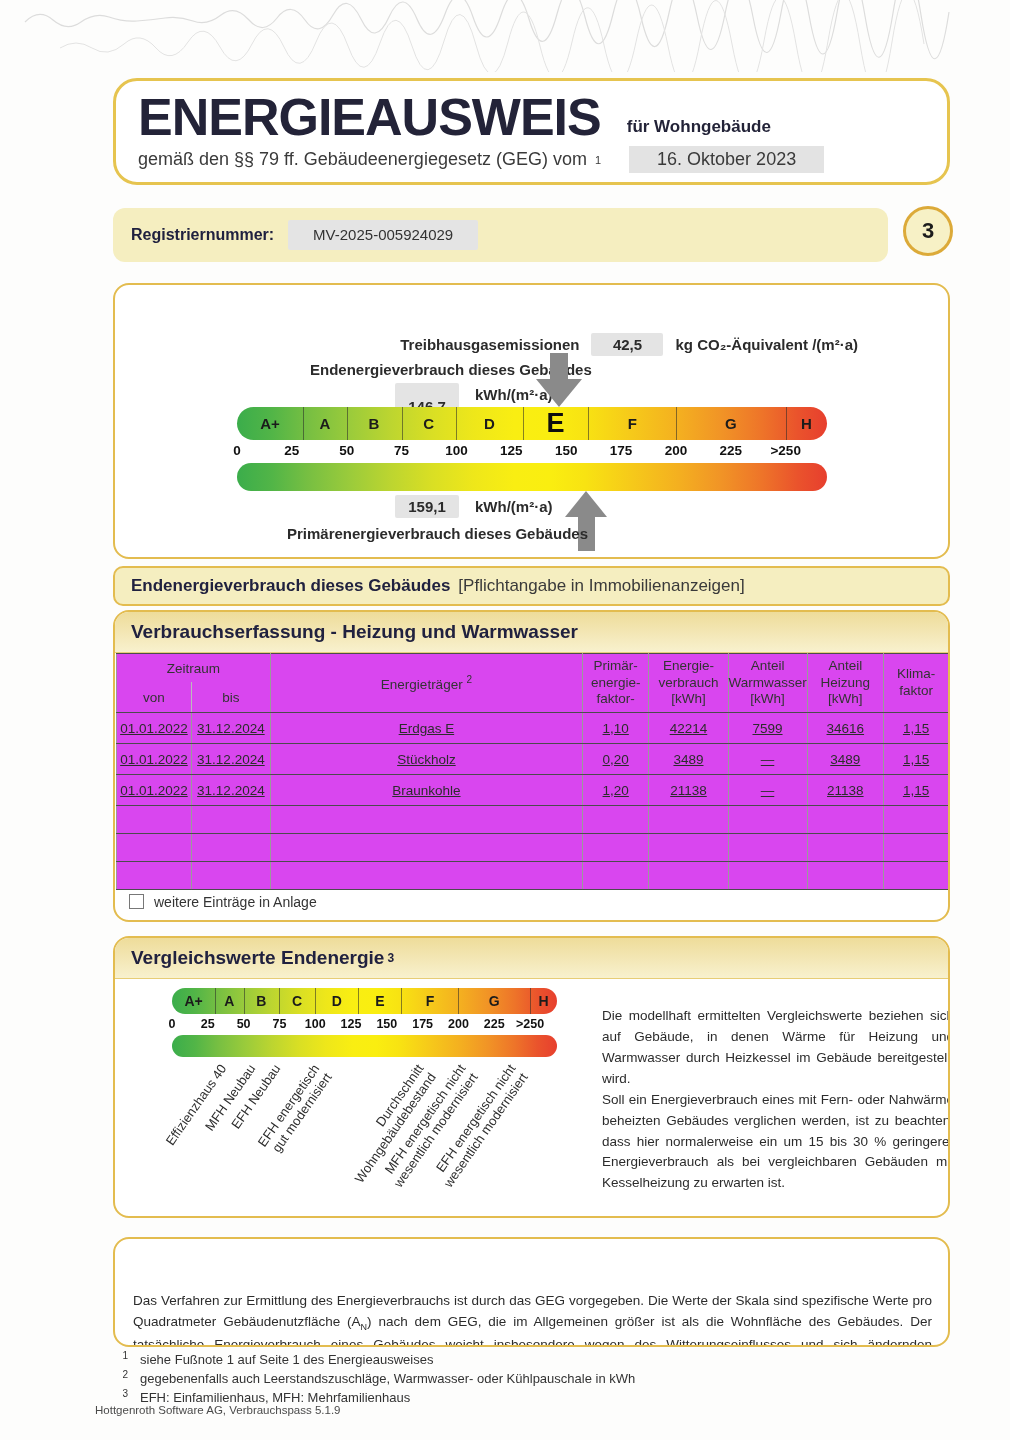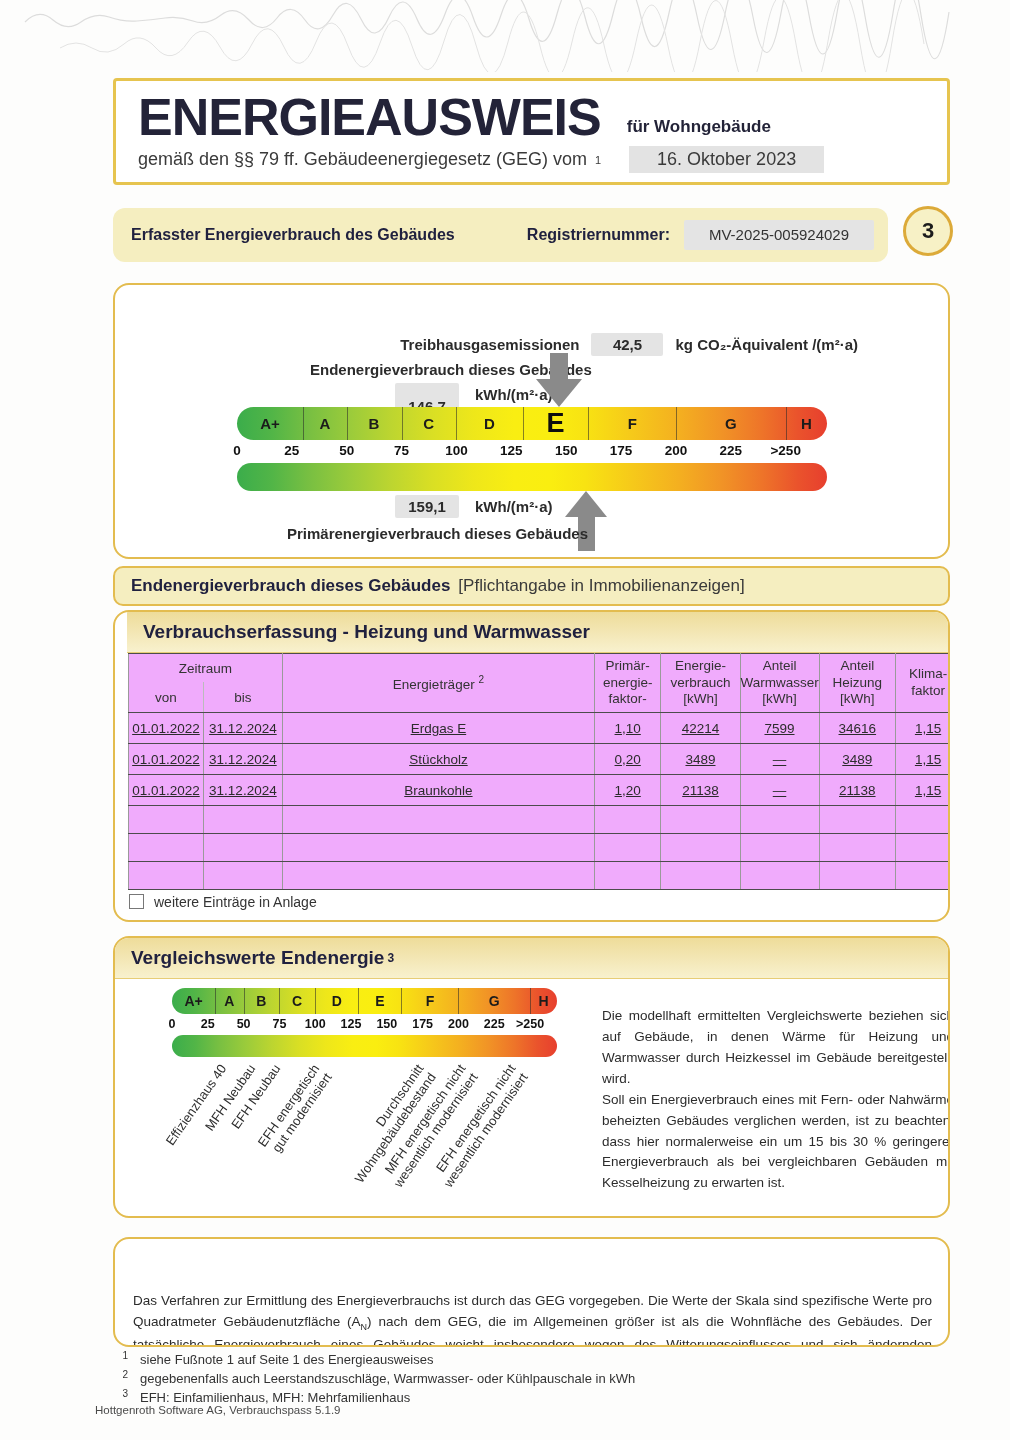--- a/index.html
+++ b/index.html
@@ -7,21 +7,21 @@
   .page{position:relative;width:1010px;height:1440px;background:#fdfdfc;overflow:hidden;color:#2b2b2b;}
 
   
   .abs{position:absolute;}
   .graybox{background:#e4e4e4;border-radius:2px;text-align:center;}
 
   
   .artifacts{left:0;top:0;width:1010px;height:72px;opacity:.5;}
 
   
-  .header-box{left:113px;top:78px;width:837px;height:107px;background:#fff;border:3px solid #e6c44f;border-radius:4px;box-sizing:border-box;padding:10px 24px 9px 22px;}
+  .header-box{left:113px;top:78px;width:837px;height:107px;background:#fff;border:3px solid #e6c44f;border-radius:24px;box-sizing:border-box;padding:10px 24px 9px 22px;}
   .title-row{display:flex;align-items:flex-end;gap:26px;}
   .big-title{font-size:52px;font-weight:700;letter-spacing:-1px;color:#232338;line-height:1.0;}
   .for-label{font-size:17px;font-weight:700;color:#232338;padding-bottom:6px;}
   .law-row{margin-top:3px;font-size:18px;color:#3a3a3a;display:flex;align-items:center;gap:6px;}
   .law-row sup{font-size:11px;margin-left:2px;}
   .date-box{background:#e3e3e3;padding:3px 28px;font-size:18px;margin-left:22px;}
 
   
   .registry-band{left:113px;top:208px;width:775px;height:54px;background:#f5eec0;border-radius:12px;box-sizing:border-box;display:flex;align-items:center;padding:0 14px 0 18px;}
   .registry-title{font-size:16px;font-weight:700;color:#20213f;flex:1;}
@@ -52,21 +52,21 @@
   .arr .stem-up{width:17px;height:34px;background:#8a8a8a;margin:0 auto;}
 
   
   .pflicht-band{left:113px;top:566px;width:837px;height:40px;background:#f5eec0;border:2px solid #e3bc4f;border-radius:10px;box-sizing:border-box;display:flex;align-items:center;padding-left:16px;position:absolute;}
   .pflicht-band .b{font-size:17px;font-weight:700;color:#20213f;margin-right:8px;}
   .pflicht-band .n{font-size:17px;color:#3a3a3a;}
   .pflicht-value{position:absolute;right:0;top:0;bottom:0;width:172px;background:#e2e2e2;border-radius:0 8px 8px 0;display:flex;align-items:center;justify-content:center;font-size:15px;color:#333;}
 
   
   table.vtable{border-collapse:collapse;table-layout:fixed;width:833px;font-size:13.5px;color:#2c2c2c;}
-  .vtable th,.vtable td{border:solid;border-width:1.5px 1px;border-color:#4c4c4c #9a9a9a;text-align:center;font-weight:400;padding:0;background:#f0abfc;}
+  .vtable th,.vtable td{border:solid;border-width:1.5px 1px;border-color:#4c4c4c #9a9a9a;text-align:center;font-weight:400;padding:0;background:#d946ef;}
   .vtable thead th{font-size:13.5px;color:#333;}
   .th-zeitraum{border-bottom-style:hidden !important;height:28px;}
   .th-von{border-top-style:hidden !important;border-right:1px solid #bbb !important;height:30px;}
   .th-bis{border-top-style:hidden !important;border-left:none !important;height:30px;}
   .hline span{display:block;line-height:1.25;}
   .vtable td{height:30px;text-decoration:underline;}
   .vtable tr.empty td{height:27px;}
   .checkbox-row{position:absolute;left:14px;display:flex;align-items:flex-start;gap:10px;font-size:14px;color:#333;}
   .checkbox{width:13px;height:13px;border:1.5px solid #777;background:#fff;display:inline-block;}
 
@@ -102,21 +102,20 @@
       <div class="for-label">für Wohngebäude</div>
     </div>
     <div class="law-row">
       <span>gemäß den §§ 79 ff. Gebäudeenergiegesetz (GEG) vom</span>
       <sup>1</sup>
       <span class="date-box">16. Oktober 2023</span>
     </div>
   </div>
 
   <div class="abs registry-band">
-    <div class="registry-title">Erfasster Energieverbrauch des Gebäudes</div>
     <div class="registry-label">Registriernummer:</div>
     <div class="registry-value graybox">MV-2025-005924029</div>
   </div>
   <div class="abs page-circle">3</div>
 
   <div class="abs panel" style="left:113px;top:283px;width:837px;height:276px;">
 
     <div class="abs" style="top:48px;left:0;right:90px;display:flex;justify-content:flex-end;align-items:center;gap:12px;">
       <span style="font-size:15px;font-weight:700;">Treibhausgasemissionen</span>
       <span class="graybox" style="width:72px;padding:3px 0;font-size:15px;font-weight:700;">42,5</span>
@@ -176,21 +175,21 @@
     <div class="abs graybox" style="top:210px;left:280px;width:64px;padding:3px 0;font-size:15px;font-weight:700;">159,1</div>
     <div class="abs" style="top:213px;left:360px;font-size:15px;font-weight:700;">kWh/(m²·a)</div>
     <div class="abs" style="top:240px;left:172px;font-size:15px;font-weight:700;">Primärenergieverbrauch dieses Gebäudes</div>
   </div>
 
   <div class="pflicht-band">
     <span class="b">Endenergieverbrauch dieses Gebäudes</span>
     <span class="n">[Pflichtangabe in Immobilienanzeigen]</span>
   </div>
 
-  <div class="abs panel" style="left:113px;top:610px;width:837px;height:312px;padding-left:12px;">
+  <div class="abs panel" style="left:113px;top:610px;width:837px;height:312px;">
     <div class="panel-titleband">Verbrauchserfassung - Heizung und Warmwasser</div>
     <table class="vtable" style="margin:0 0 0 1px;">
       <colgroup>
         <col style="width:9%">
           <col style="width:9.5%">
           <col style="width:37.5%">
           <col style="width:8%">
         <col style="width:9.5%">
           <col style="width:9.5%">
           <col style="width:9.2%">

